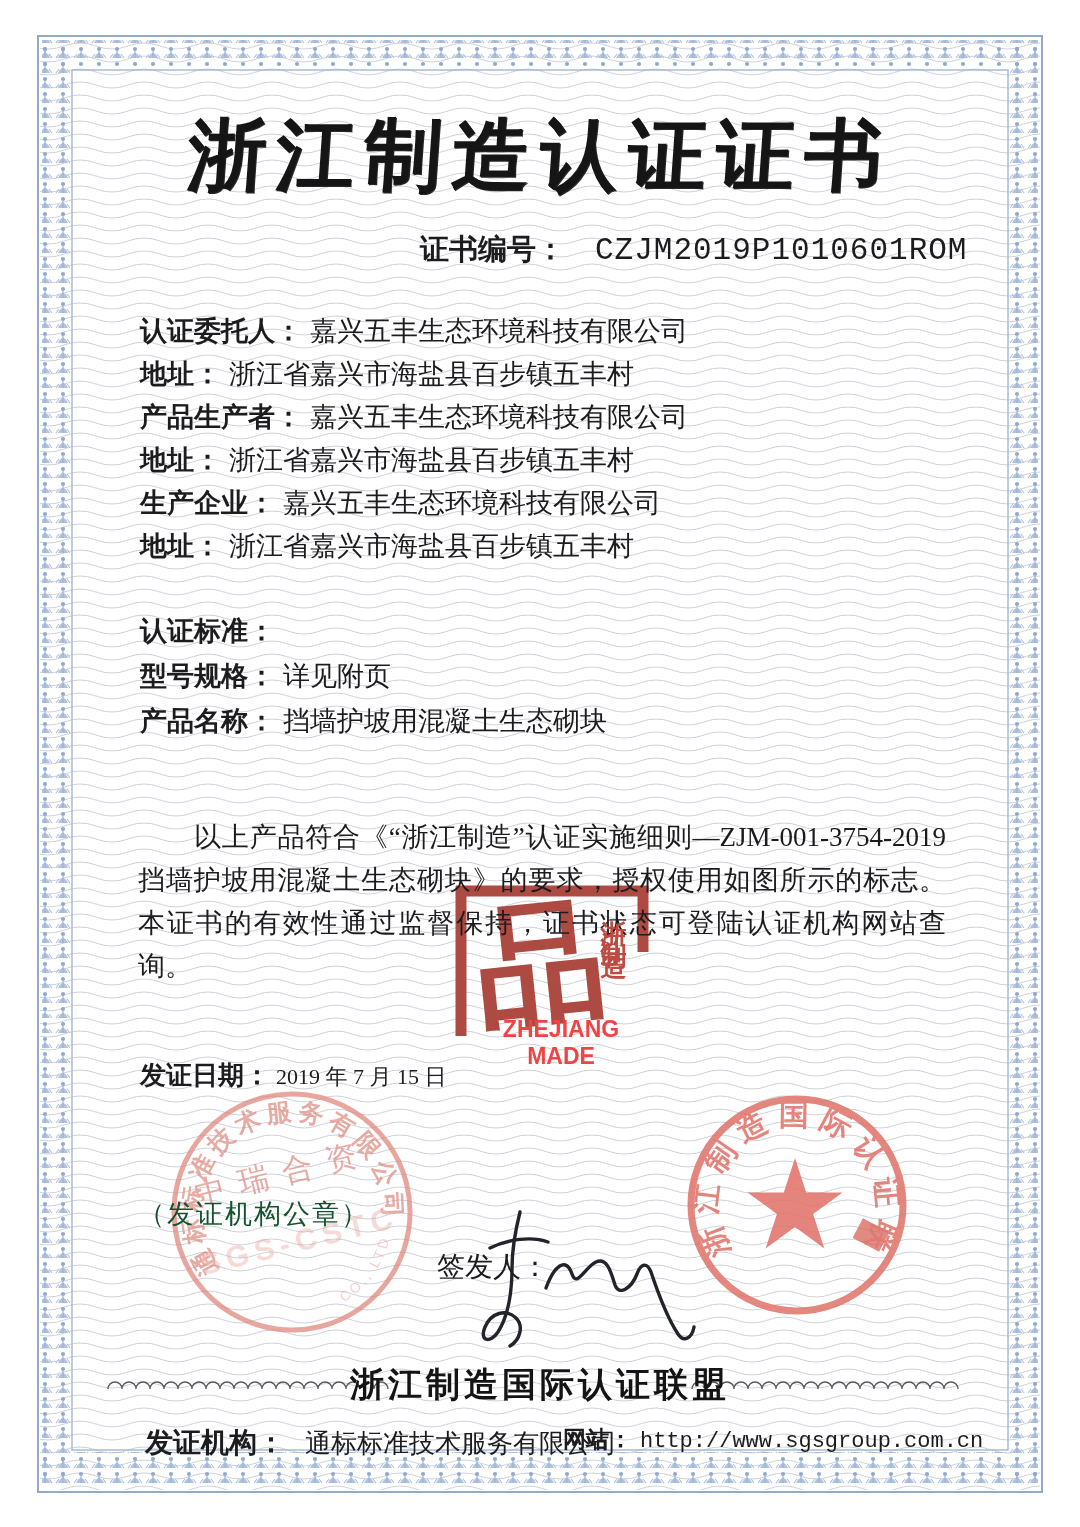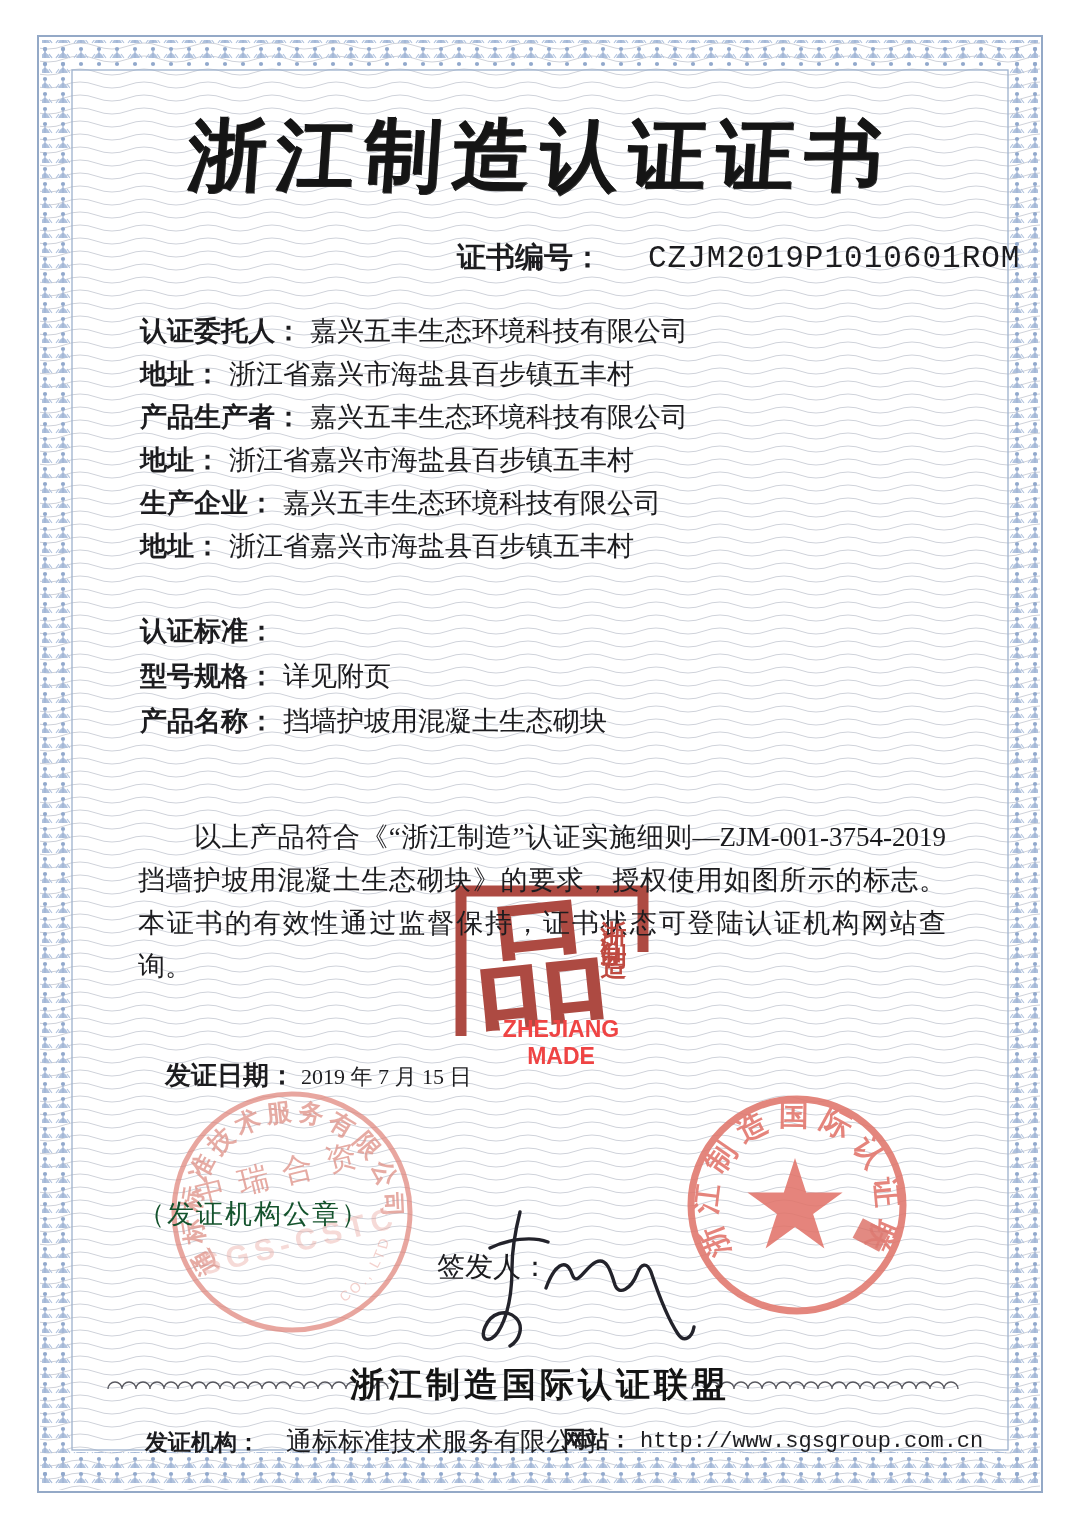--- a/index.html
+++ b/index.html
@@ -5,50 +5,50 @@
   html,body{margin:0;padding:0;background:#ffffff;}
   .page{position:relative;width:1080px;height:1527px;background:#fff;overflow:hidden;
         font-family:"Liberation Serif",serif;color:#1c1c1f;}
   .layer{position:absolute;left:0;top:0;width:1080px;height:1527px;}
   .abs{position:absolute;}
   
   .title{left:0;right:0;top:104px;text-align:center;font-family:"DejaVu Serif",serif;
          font-weight:bold;font-size:78px;letter-spacing:10px;color:#151515;
          transform:skewX(-4deg);text-shadow:1px 1px 0 #2a2a2a;}
   
-  .certno{left:420px;top:238px;display:flex;align-items:baseline;gap:46px;margin-left:37px;}
+  .certno{left:420px;top:230px;display:flex;align-items:baseline;gap:30px;}
   .certno .lab{font-family:"Liberation Sans",sans-serif;font-weight:700;font-size:29px;}
   .certno .val{font-family:"Liberation Mono",monospace;font-weight:400;font-size:31px;letter-spacing:1px;}
   
   .rows{left:140px;}
   .row{height:43px;display:flex;align-items:center;white-space:nowrap;}
   .row .lab{font-family:"Liberation Sans",sans-serif;font-weight:700;font-size:27px;margin-right:8px;}
   .row .val{font-size:27px;}
   .rows2 .row{height:45px;}
   
   .statement{left:138px;top:816px;width:808px;font-size:27px;line-height:43px;
              text-align:justify;text-indent:56px;}
   
   .logo-cn{left:597px;top:900px;writing-mode:vertical-rl;font-family:"Liberation Sans",sans-serif;
            font-weight:700;font-size:26px;letter-spacing:11px;color:#bf4a41;}
   .logo-en{left:468px;top:1016px;width:186px;text-align:center;font-family:"Liberation Sans",sans-serif;
            font-weight:700;font-size:23px;color:#ef4444;}
   
   .dateline{top:1058px;display:flex;align-items:baseline;}
-  .dateline .lab{font-family:"Liberation Sans",sans-serif;font-weight:700;font-size:26px;margin-right:6px;margin-left:25px;}
+  .dateline .lab{font-family:"Liberation Sans",sans-serif;font-weight:700;font-size:26px;margin-right:6px;}
   .dateline .val{font-size:22px;}
   .issue{left:140px;} .expiry{left:618px;}
   
   .sealnote{left:138px;top:1196px;font-size:27px;color:#14532d;letter-spacing:2px;}
   .signer{left:437px;top:1248px;font-size:28px;}
   
   .alliance{left:0;right:0;top:1362px;text-align:center;font-family:"Liberation Sans",sans-serif;
             font-weight:700;font-size:34px;letter-spacing:4px;color:#141414;}
   .f-issuer{left:145px;top:1424px;display:flex;align-items:baseline;}
-  .f-issuer .lab{font-family:"Liberation Sans",sans-serif;font-weight:700;font-size:23px;margin-right:26px;}
+  .f-issuer .lab{font-family:"Liberation Sans",sans-serif;font-weight:700;font-size:28px;margin-right:20px;}
   .f-issuer .val{font-size:26px;}
   .f-site{left:563px;top:1424px;display:flex;align-items:baseline;}
   .f-site .lab{font-family:Liberation Sans, sans-serif;font-weight:700;font-size:23px;margin-right:8px;}
   .f-site .val{font-family:"Liberation Mono",monospace;font-size:22px;}
 </style>
 </head>
 <body>
 
 <div class="page">
 

